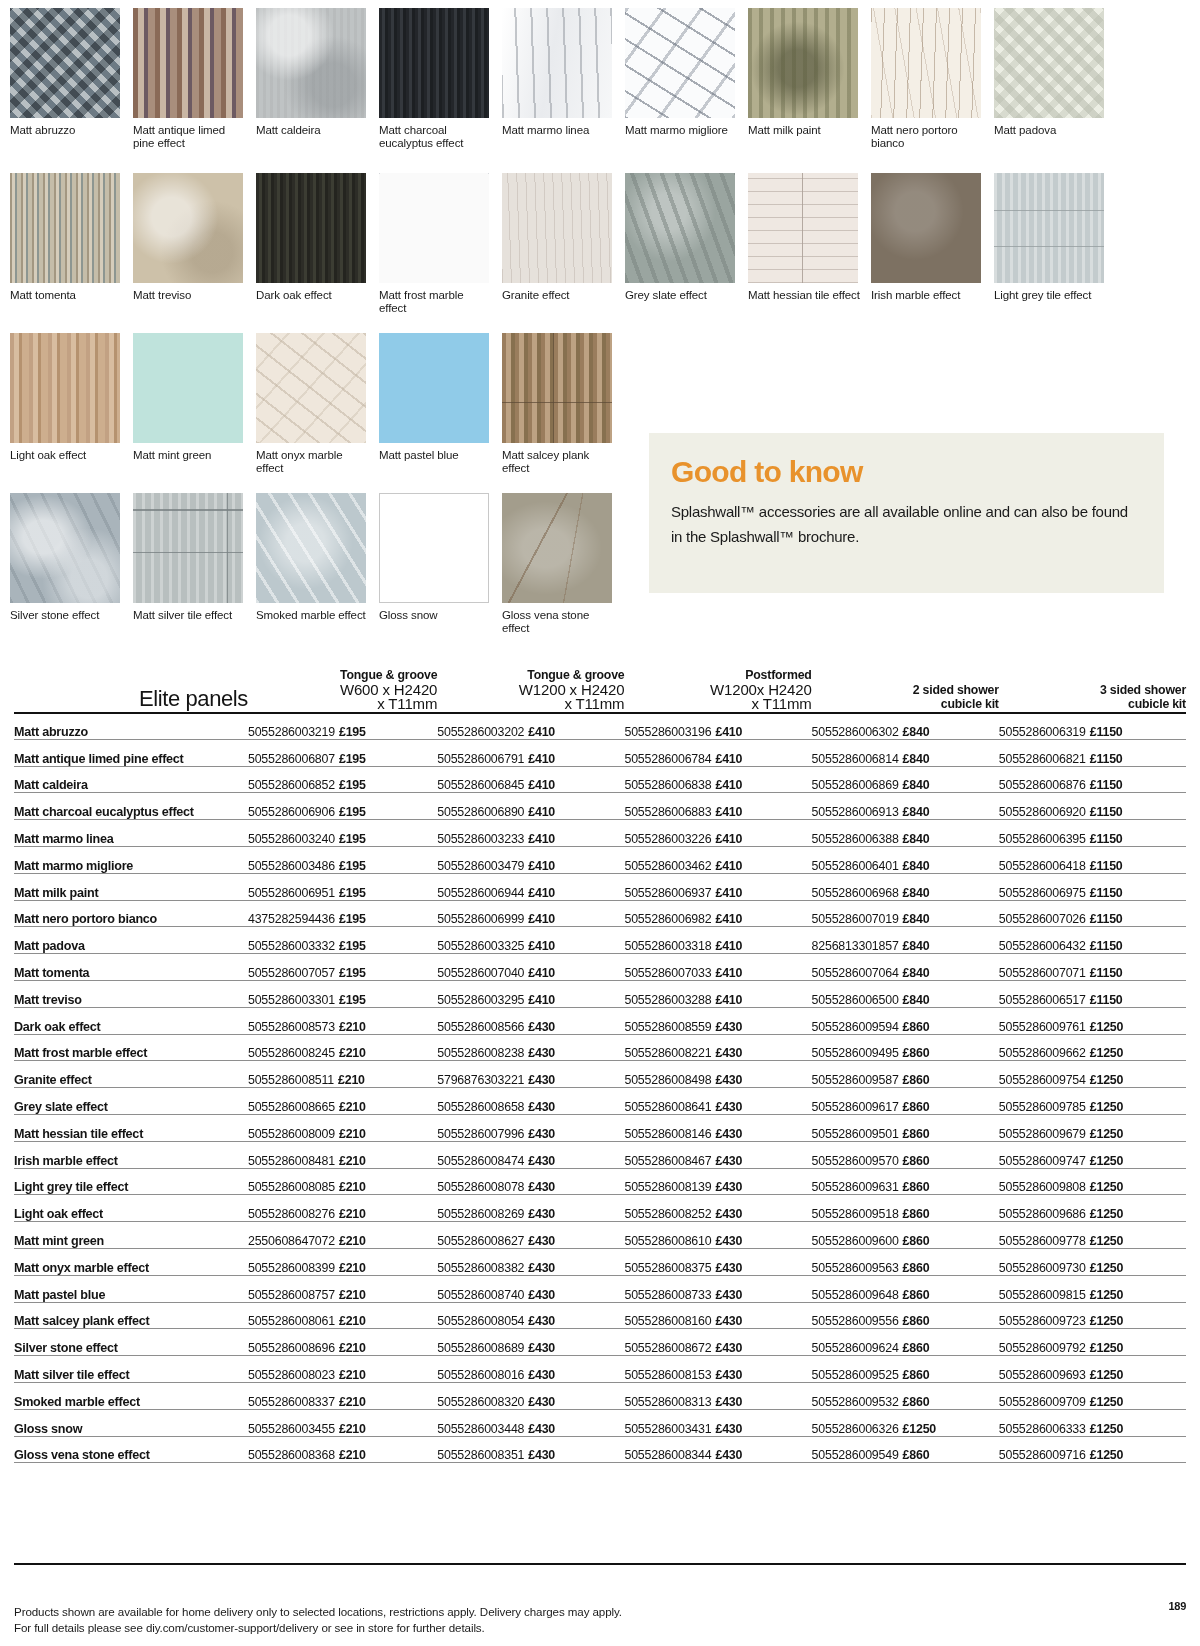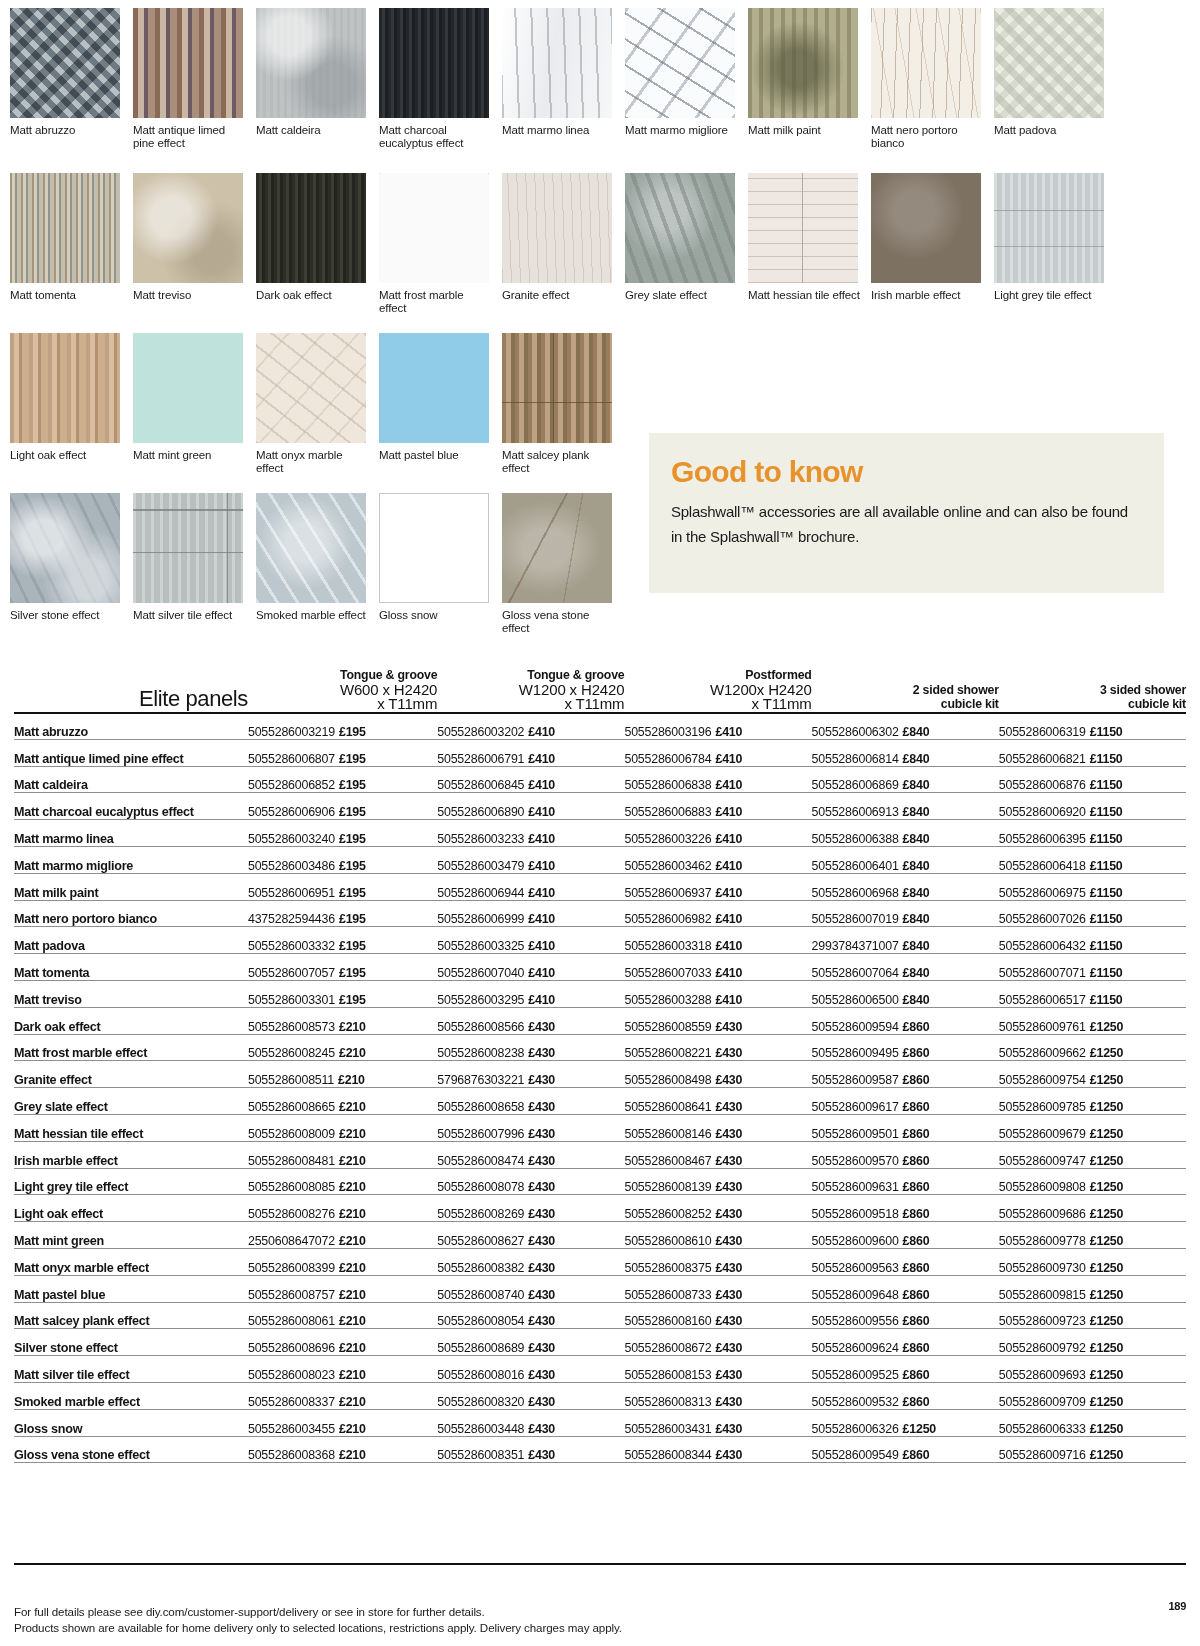--- a/index.html
+++ b/index.html
@@ -500,21 +500,21 @@
           <td class="cell"><span class="code">5055286006999</span><span class="price">£410</span></td>
           <td class="cell"><span class="code">5055286006982</span><span class="price">£410</span></td>
           <td class="cell"><span class="code">5055286007019</span><span class="price">£840</span></td>
           <td class="cell"><span class="code">5055286007026</span><span class="price">£1150</span></td>
         </tr>
         <tr>
           <td class="nm">Matt padova</td>
           <td class="cell"><span class="code">5055286003332</span><span class="price">£195</span></td>
           <td class="cell"><span class="code">5055286003325</span><span class="price">£410</span></td>
           <td class="cell"><span class="code">5055286003318</span><span class="price">£410</span></td>
-          <td class="cell"><span class="code">2993784371007</span><span class="price">£840</span></td>
+          <td class="cell"><span class="code">8256813301857</span><span class="price">£840</span></td>
           <td class="cell"><span class="code">5055286006432</span><span class="price">£1150</span></td>
         </tr>
         <tr>
           <td class="nm">Matt tomenta</td>
           <td class="cell"><span class="code">5055286007057</span><span class="price">£195</span></td>
           <td class="cell"><span class="code">5055286007040</span><span class="price">£410</span></td>
           <td class="cell"><span class="code">5055286007033</span><span class="price">£410</span></td>
           <td class="cell"><span class="code">5055286007064</span><span class="price">£840</span></td>
           <td class="cell"><span class="code">5055286007071</span><span class="price">£1150</span></td>
         </tr>
@@ -661,16 +661,16 @@
           <td class="cell"><span class="code">5055286008344</span><span class="price">£430</span></td>
           <td class="cell"><span class="code">5055286009549</span><span class="price">£860</span></td>
           <td class="cell"><span class="code">5055286009716</span><span class="price">£1250</span></td>
         </tr>
       </tbody>
   </table>
 </div>
 
 <div class="footer-rule"></div>
 <div class="footer">
+  <div>Products shown are available for home delivery only to selected locations, restrictions apply. Delivery charges may apply.</div>
   <div>For full details please see diy.com/customer-support/delivery or see in store for further details.</div>
-  <div>Products shown are available for home delivery only to selected locations, restrictions apply. Delivery charges may apply.</div>
 </div>
 <div class="page-no">189</div>
 
 </body></html>

